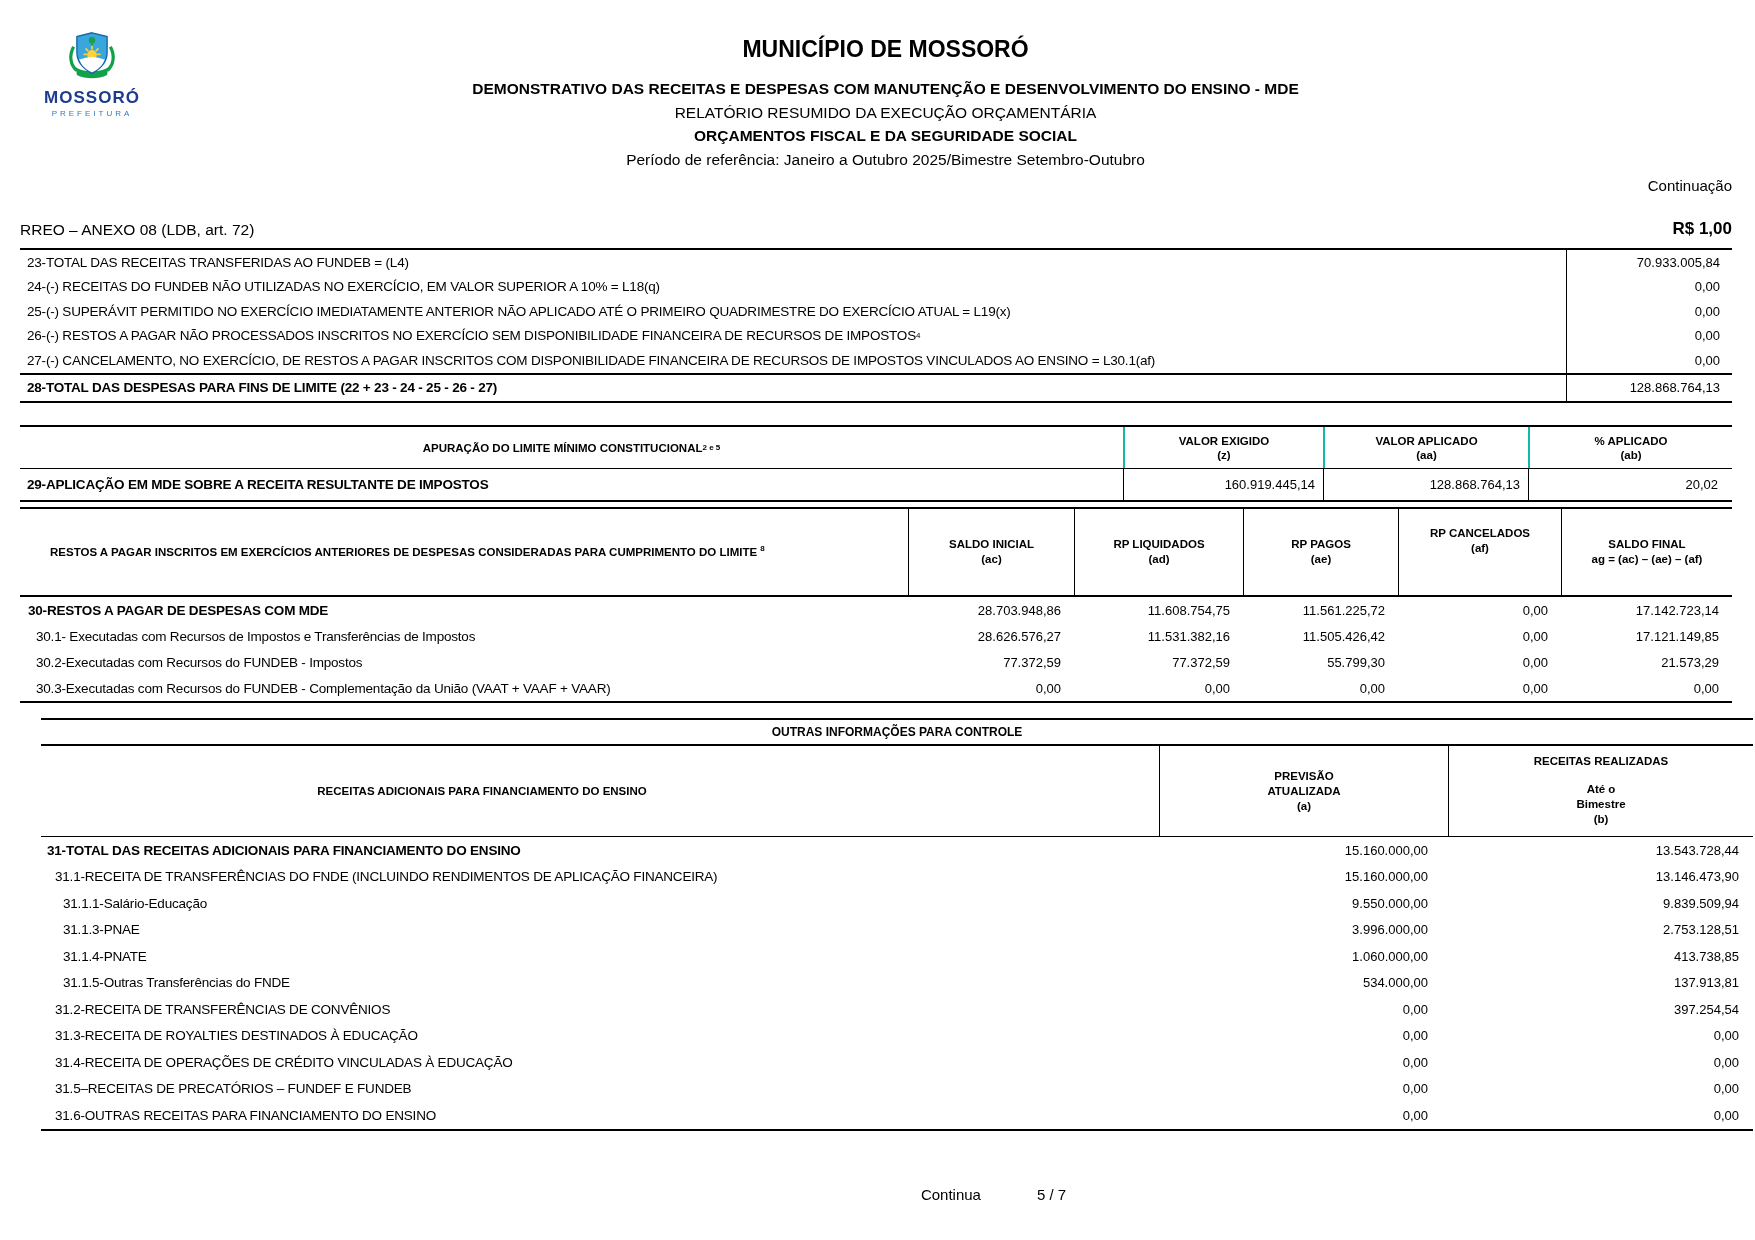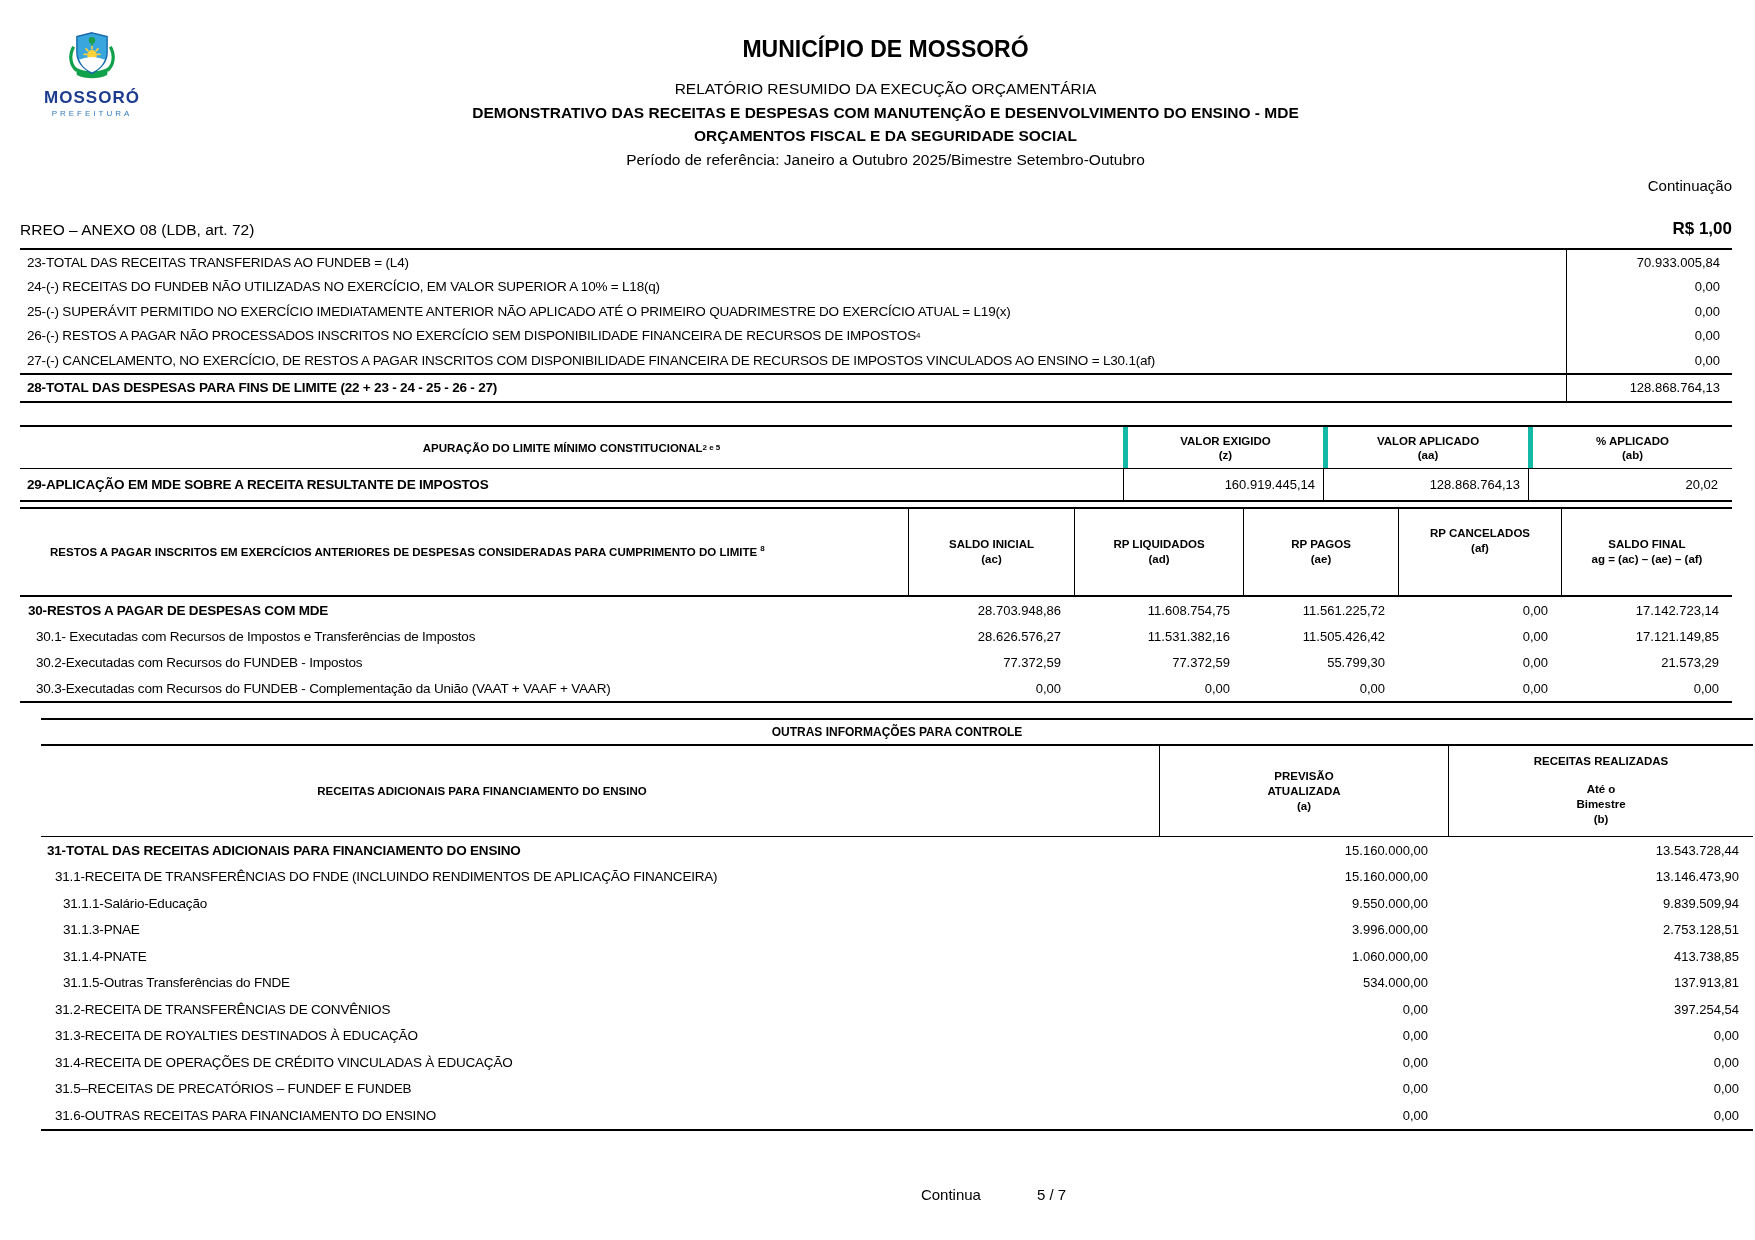--- a/index.html
+++ b/index.html
@@ -39,21 +39,21 @@
   .t1-row { display:flex; height:24.5px; }
   .t1-row.rule-top { border-top:2px solid #000; height:28px; }
   .t1 .lbl { flex:1; border-right:1px solid #000; padding-left:7px; }
   .t1 .val { width:165px; padding-right:12px; }
 
   
   .t2 { top:425px; }
   .t2-head { display:flex; height:42px; border-bottom:1px solid #000; }
   .t2-title { flex:1; display:flex; align-items:center; justify-content:center;
               font-weight:700; font-size:11.5px; text-align:center; }
-  .t2-col { border-left:5px solid #14b8a6; display:flex; align-items:center; justify-content:center;
+  .t2-col { border-left:2px solid #14b8a6; display:flex; align-items:center; justify-content:center;
             text-align:center; font-weight:700; font-size:11.5px; white-space:pre-line; line-height:14px; }
   .t2-col:nth-child(2) { width:200px; }
   .t2-col:nth-child(3) { width:205px; }
   .t2-col:nth-child(4) { width:204px; }
   .t2-row { display:flex; height:31px; }
   .t2-row .lbl { flex:1; padding-left:7px; }
   .t2-row .val { border-left:1px solid #000; padding-right:8px; }
   .t2-row .val:nth-child(2) { width:200px;margin-left:43px; }
   .t2-row .val:nth-child(3) { width:205px; }
   .t2-row .val:nth-child(4) { width:204px; padding-right:14px; }
@@ -127,22 +127,22 @@
       </g>
       <circle cx="50" cy="43" r="9" fill="#ffd23b"></circle>
       <path d="M26,52 Q50,42 74,52 L74,50 C70,62 62,70 50,75 C38,70 30,62 26,50 Z" fill="#ffffff"></path>
     </svg>
     <div class="logo-word">MOSSORÓ</div>
     <div class="logo-sub">PREFEITURA</div>
   </div>
 
   <div class="head">
     <div class="h-title">MUNICÍPIO DE MOSSORÓ</div>
+    <div class="h-line bold-txt">DEMONSTRATIVO DAS RECEITAS E DESPESAS COM MANUTENÇÃO E DESENVOLVIMENTO DO ENSINO - MDE</div>
     <div class="h-line">RELATÓRIO RESUMIDO DA EXECUÇÃO ORÇAMENTÁRIA</div>
-    <div class="h-line bold-txt">DEMONSTRATIVO DAS RECEITAS E DESPESAS COM MANUTENÇÃO E DESENVOLVIMENTO DO ENSINO - MDE</div>
     <div class="h-line bold-txt">ORÇAMENTOS FISCAL E DA SEGURIDADE SOCIAL</div>
     <div class="h-line">Período de referência: Janeiro a Outubro 2025/Bimestre Setembro-Outubro</div>
   </div>
 
   <div class="continuation">Continuação</div>
 
   <div class="annex-row">
     <div class="annex">RREO – ANEXO 08 (LDB, art. 72)</div>
     <div class="currency">R$ 1,00</div>
   </div>

